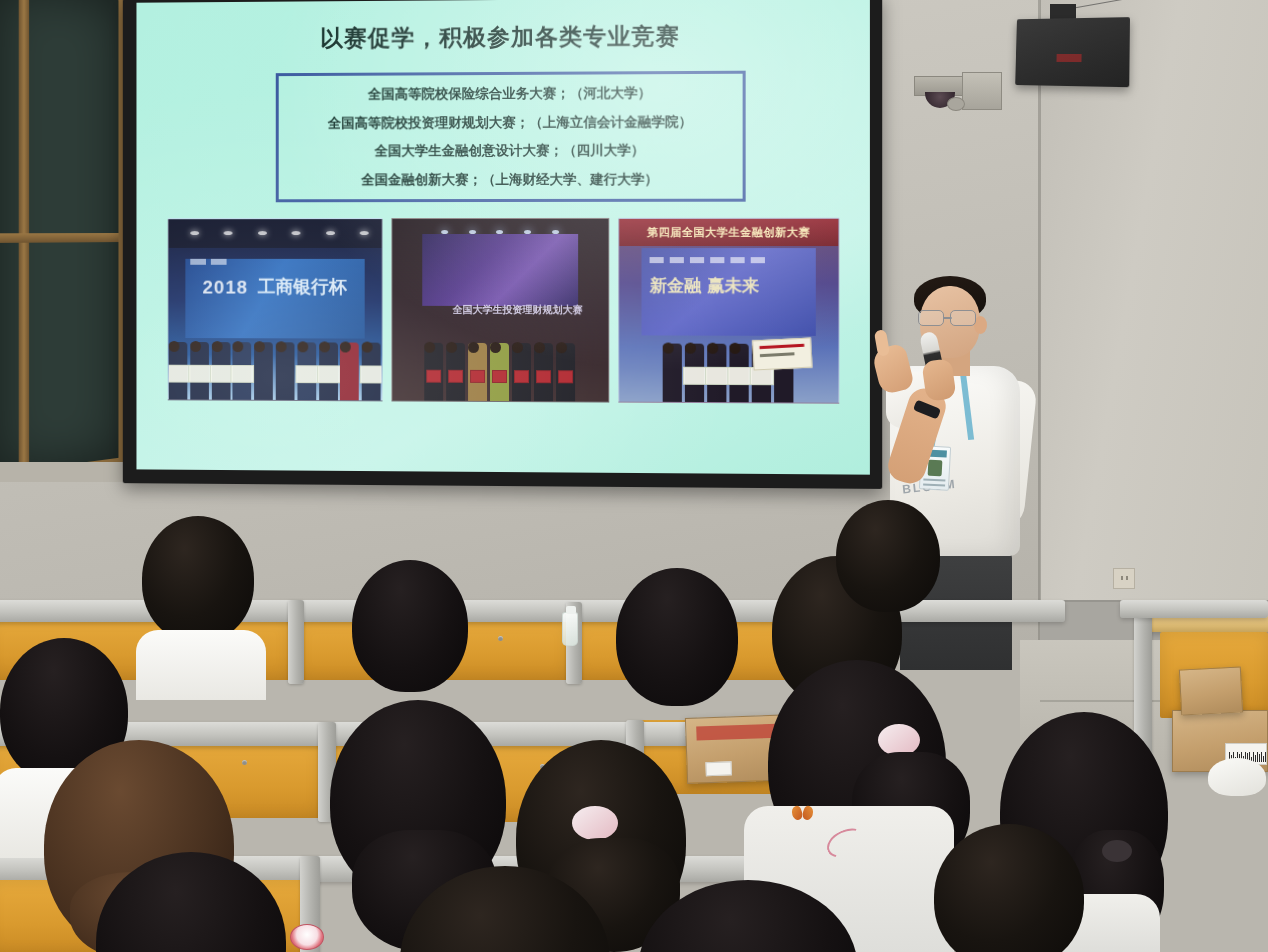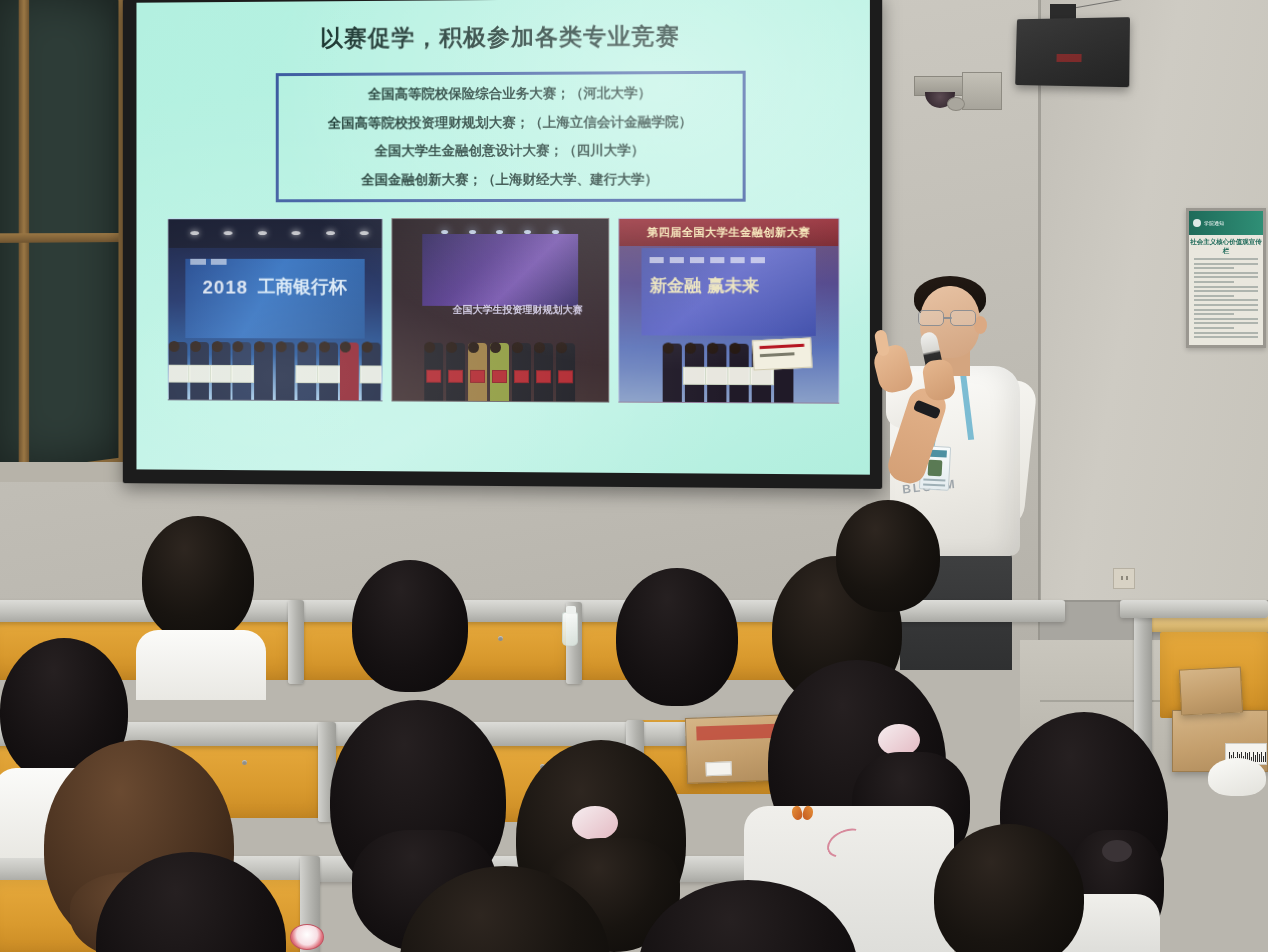--- a/index.html
+++ b/index.html
@@ -410,47 +410,20 @@
   <div class="speaker-wire"></div>
   <div class="speaker-bracket"></div>
   <div class="speaker">
     <div class="speaker-badge"></div>
   </div>
   <div class="cam-base"></div>
   <div class="cam-dome"></div>
   <div class="jbox1"></div>
   <div class="jbox2"></div>
 
-  <div class="poster">
-    <div class="poster-head">
-      <span class="dot"></span>
-      <span class="t">学院通知</span>
-    </div>
-    <div class="poster-title">社会主义核心价值观宣传栏</div>
-    <div class="poster-body">
-      <i></i>
-        <i></i>
-        <i class="s"></i>
-        <i></i>
-        <i></i>
-        <i class="s"></i>
-        <i></i>
-        <i></i>
-      <i class="s"></i>
-        <i></i>
-        <i></i>
-        <i></i>
-        <i class="s"></i>
-        <i></i>
-        <i></i>
-        <i class="s"></i>
-        <i></i>
-        <i></i>
-    </div>
-  </div>
   <div class="outlet"></div>
 
   <div class="screen-frame">
     <div class="screen">
 
       <div class="slide-title">以赛促学，积极参加各类专业竞赛</div>
 
       <div class="bullet-box">
         <div class="bullet-line">全国高等院校保险综合业务大赛；（河北大学）</div>
         <div class="bullet-line">全国高等院校投资理财规划大赛；（上海立信会计金融学院）</div>

